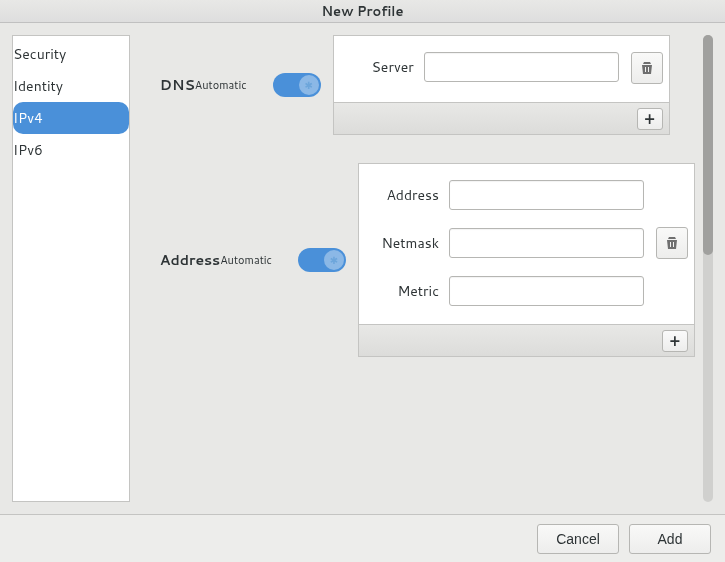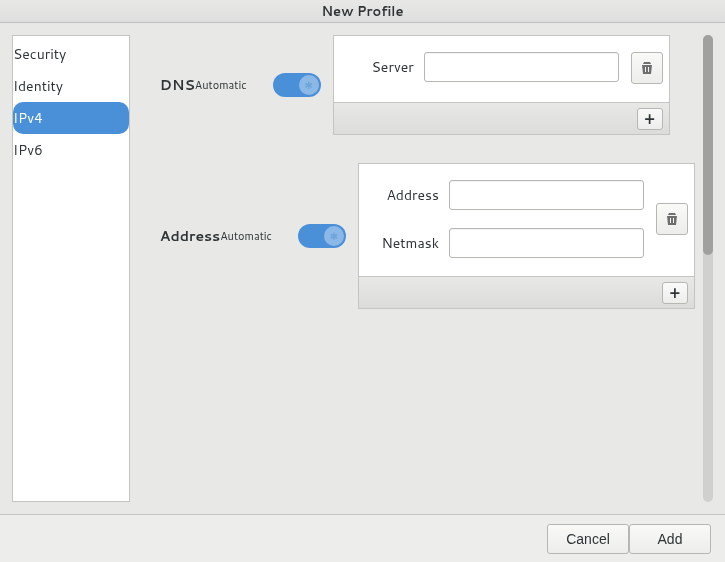--- a/index.html
+++ b/index.html
@@ -210,20 +210,21 @@
       font-size: 15px;
     }
     .bottom-bar {
       height: 48px;
       border-top: 1px solid #c4c4c2;
       background: #ededeb;
       display: flex;
       align-items: center;
       justify-content: flex-end;
       padding: 0 14px;
+      gap: 10px;
     }
     .dialog-btn {
       min-width: 82px;
       height: 30px;
       border: 1px solid #b6b6b3;
       border-radius: 3px;
       background: linear-gradient(to bottom, #f9f9f8, #ededec);
       cursor: pointer;
       font-size: 14px;
       color: #2e3436;
@@ -304,20 +305,24 @@
           <div class="panel-body">
             <div class="fields-col">
               <div class="field-row">
                 <span class="field-label">Address</span>
                 <input class="text-input" type="text" value="" style="">
               </div>
               <div class="field-row">
                 <span class="field-label">Netmask</span>
                 <input class="text-input" type="text" value="" style="">
               </div>
+              <div class="field-row">
+                <span class="field-label">Metric</span>
+                <input class="text-input" type="text" value="" style="">
+              </div>
             </div>
             <div class="icon-btn" style="align-self:center;">
               <svg viewBox="0 0 16 16">
                   <path fill="#6f6f6f" d="M5 2h6l1 2H4l1-2zm-2 3h10l-1 9H4L3 5zm3 2v5h1V7H6zm3 0v5h1V7H9z"></path>
                 </svg>
             </div>
           </div>
           <div class="panel-footer">
             <div class="add-btn">
               <span>+</span>

